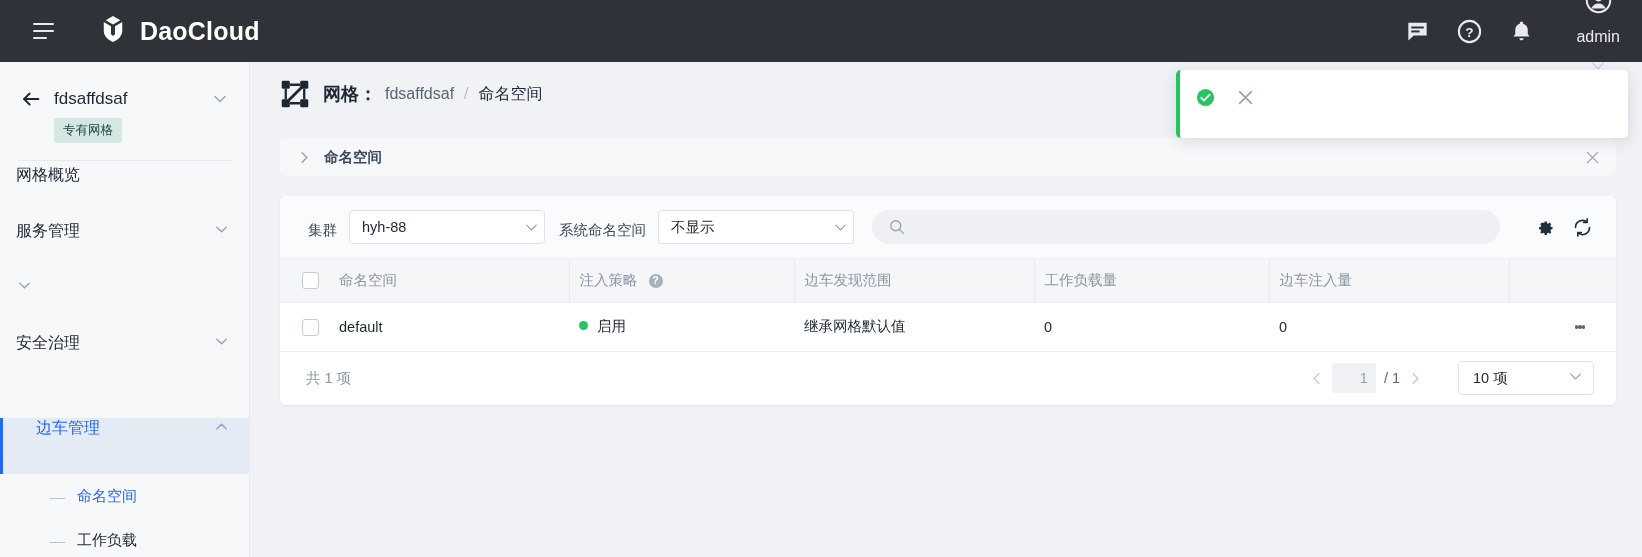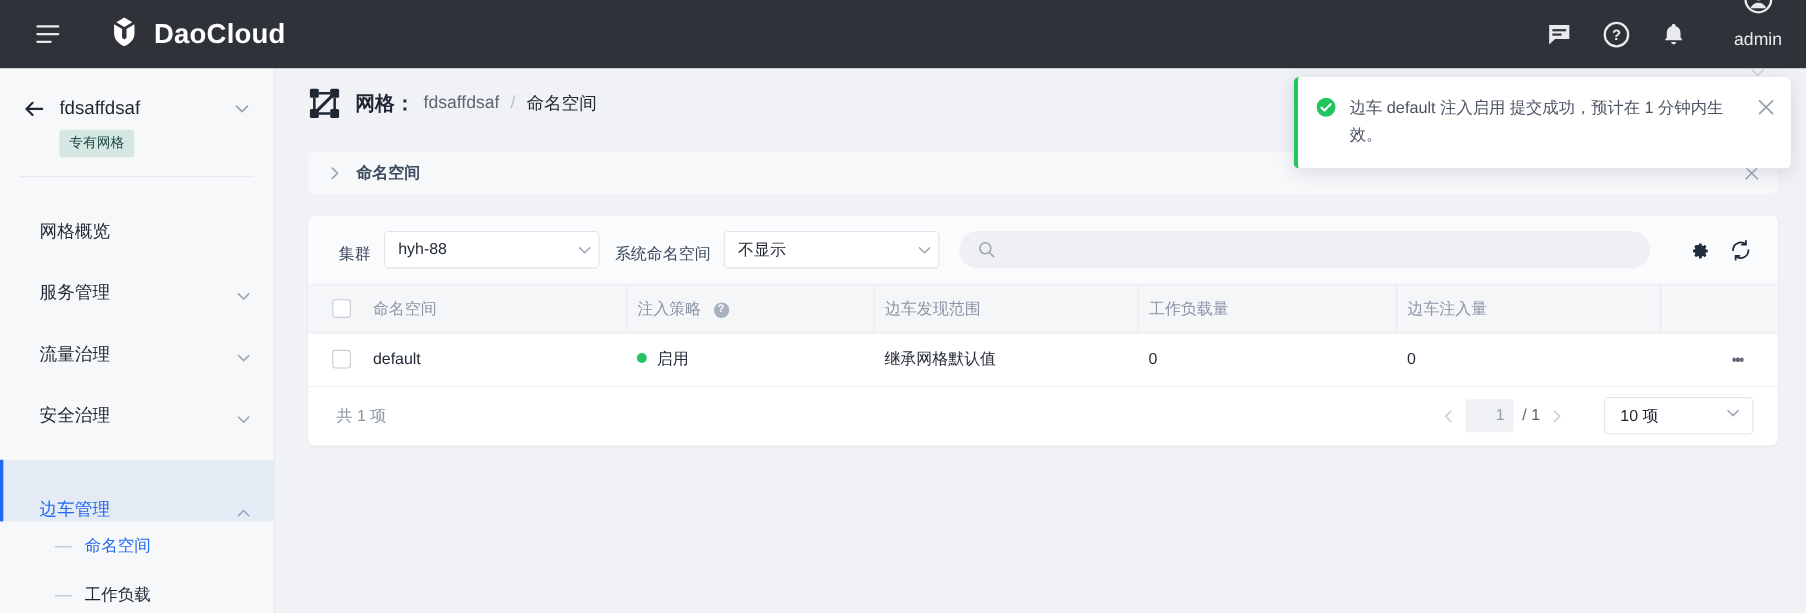--- a/index.html
+++ b/index.html
@@ -80,22 +80,22 @@
     color: #1f4a45;
     font-size: 12.5px;
     padding: 4px 9px;
     border-radius: 3px;
   }
   .side-sep { height:1px; background:#e6e9ee; margin: 17px 18px 0 18px; }
 
   .nav-list { margin-top: 4px; }
   .nav-item {
     height: 56px;
-    display: flex; align-items: flex-end;
-    padding: 0 20px 0 36px;
+    display: flex; align-items: flex-start;
+    padding: 0 20px 0 16px;
     font-size: 16px;
     color: #1f2733;
     cursor: pointer;
   }
   .nav-item .lbl { flex: 1; }
   .nav-item .chev { width: 16px; height: 16px; display:flex;align-items:center;justify-content:center;}
   .nav-item.active {
     background: #e5ebf5;
     color: #2468f2;
     border-left: 3px solid #2468f2;
@@ -385,21 +385,20 @@
       <div class="nav-item">
         <span class="lbl">服务管理</span>
         <span class="chev">
           <svg width="15" height="15" viewBox="0 0 16 16">
               <path d="M3 5.5L8 10.5L13 5.5" fill="none" stroke="#9aa3b1" stroke-width="1.5" stroke-linecap="round"></path>
             </svg>
         </span>
       </div>
 
       <div class="nav-item">
-        <span class="lbl">流量治理</span>
         <span class="chev">
           <svg width="15" height="15" viewBox="0 0 16 16">
               <path d="M3 5.5L8 10.5L13 5.5" fill="none" stroke="#9aa3b1" stroke-width="1.5" stroke-linecap="round"></path>
             </svg>
         </span>
       </div>
 
       <div class="nav-item">
         <span class="lbl">安全治理</span>
         <span class="chev">
@@ -587,21 +586,20 @@
       </div>
     </div>
 
     <div class="toast">
       <span class="toast-check">
         <svg width="19" height="19" viewBox="0 0 20 20">
           <circle cx="10" cy="10" r="9" fill="#22c55e"></circle>
           <path d="M5.6 10.3l2.8 2.9 6-6.2" fill="none" stroke="#fff" stroke-width="2" stroke-linecap="round" stroke-linejoin="round"></path>
         </svg>
       </span>
-      <span class="toast-msg">边车 default 注入启用 提交成功，预计在 1 分钟内生效。</span>
       <span class="toast-close">
         <svg width="15" height="15" viewBox="0 0 14 14">
             <path d="M1.5 1.5L12.5 12.5M12.5 1.5L1.5 12.5" stroke="#98a1ae" stroke-width="1.5" stroke-linecap="round"></path>
           </svg>
       </span>
     </div>
 
   </div>
 </div>
 

